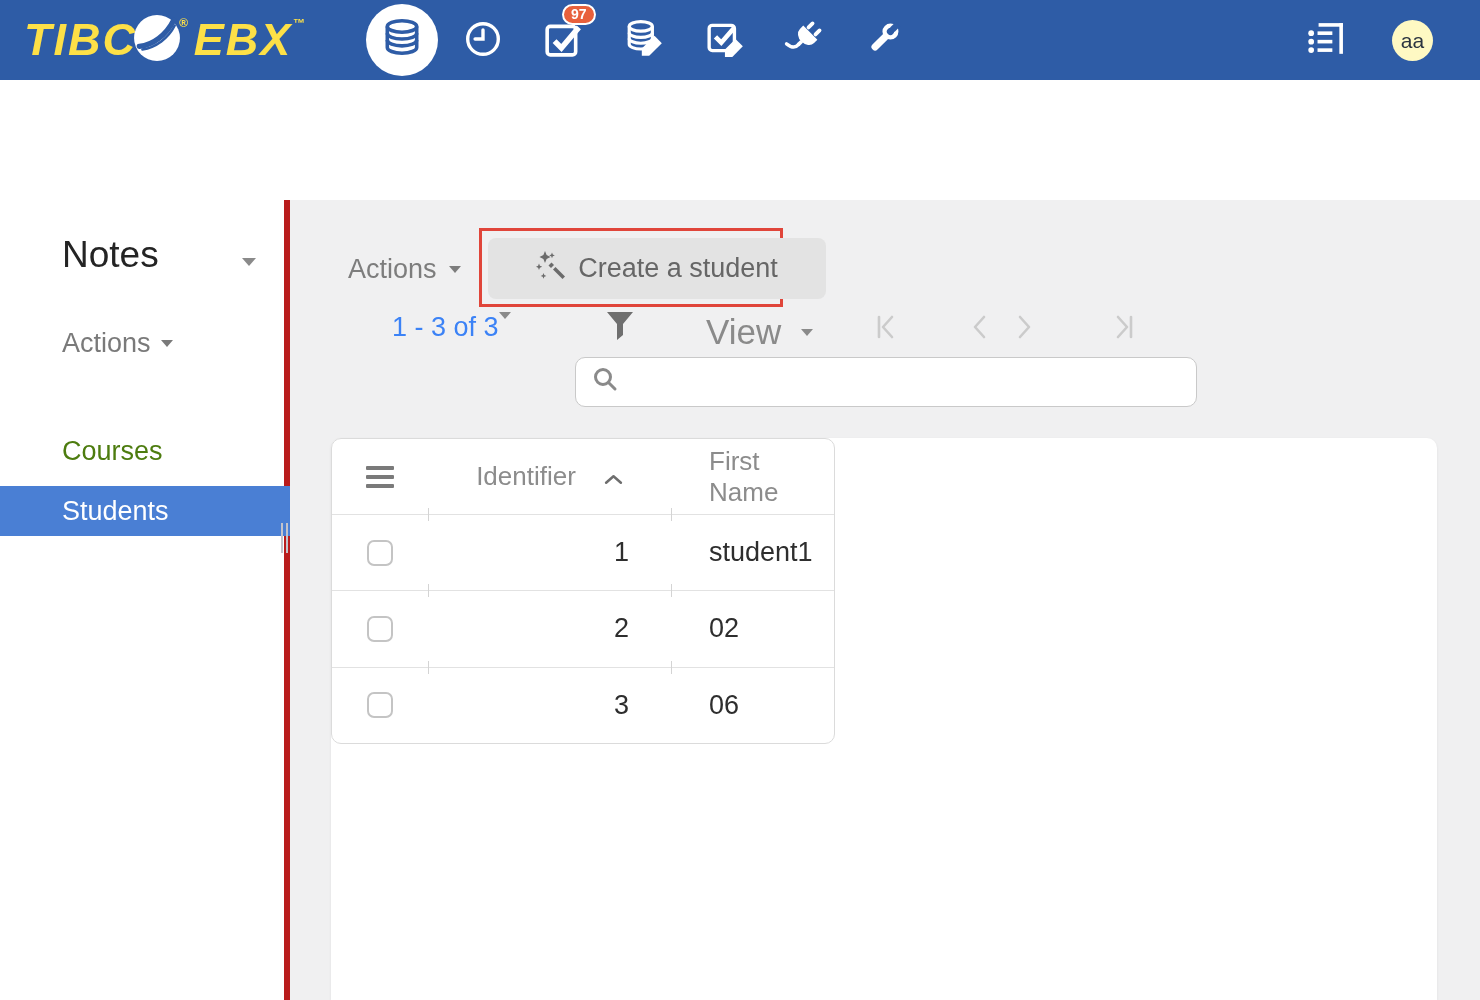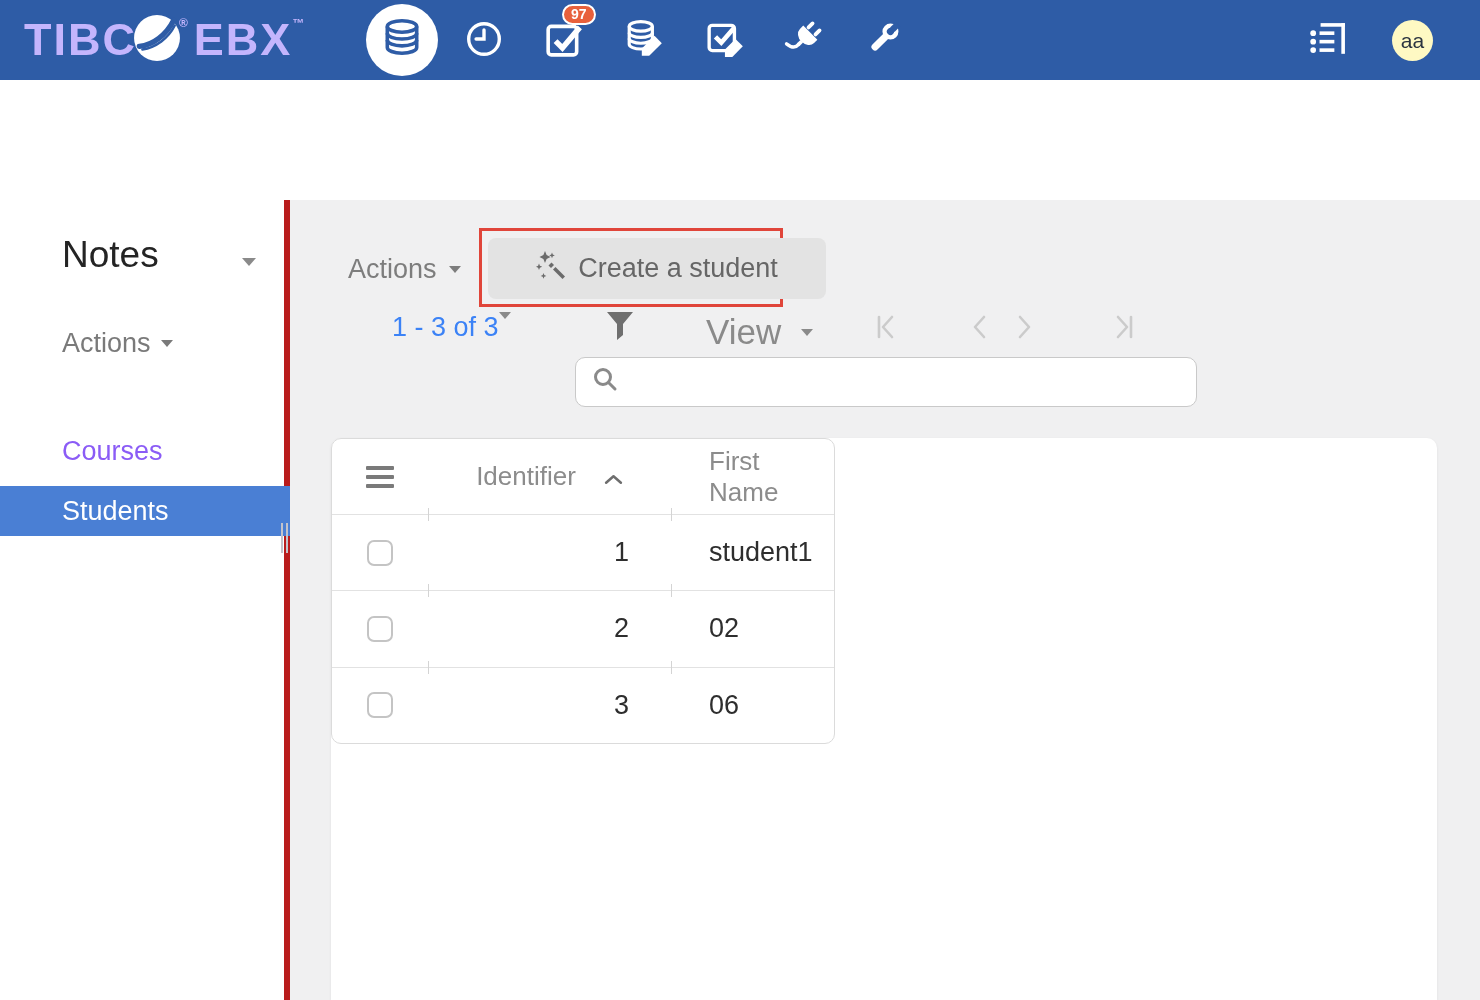--- a/index.html
+++ b/index.html
@@ -1,44 +1,44 @@
 <!DOCTYPE html>
 <html style="--topbar: #2e5ca6; --selection: #4a7fd4; --badge: #e8603c; --annotation: #e0453a; --workspace-bg: #f0f0f1;"><head>
 <meta charset="utf-8">
 <style>
   * { margin:0; padding:0; box-sizing:border-box; }
   body { font-family:"Liberation Sans", sans-serif; background:#fff; }
   .app { position:relative; width:1480px; height:1000px; overflow:hidden; background:#fff; }
 
   
   .topbar { position:absolute; left:0; top:0; width:1480px; height:80px; background:var(--topbar,#2e5ca6); }
-  .logo { position:absolute; left:24px; top:0; height:80px; display:flex; align-items:center; color:#c4b5fd; cursor:pointer; }
+  .logo { position:absolute; left:24px; top:0; height:80px; display:flex; align-items:center; color:#fde047; cursor:pointer;font-style:italic; }
   .logo-text { font-size:45px; font-weight:700; letter-spacing:2px; }
   .logo-swoosh { margin:0 -2px 0 -4px; }
   .logo-sup { font-size:12px; font-weight:700; align-self:flex-start; margin-top:16px; }
   .logo-ebx { margin-left:6px; }
 
-  .nav-ic { position:absolute; top:21px; width:40px; height:40px; display:flex; align-items:center; justify-content:center; cursor:pointer; }
+  .nav-ic { position:absolute; top:21px; width:40px; height:40px; display:flex; align-items:center; justify-content:flex-start; cursor:pointer; }
   .active-circle { position:absolute; left:366px; top:4px; width:72px; height:72px; border-radius:50%; background:#fff; display:flex; align-items:center; justify-content:center; cursor:pointer; }
   .badge { position:absolute; top:-17px; left:18px; background:var(--badge,#e8603c); color:#fff; border:2px solid #fff; border-radius:11px; font-size:14px; font-weight:700; padding:0 7px; line-height:17px; }
   .avatar { position:absolute; left:1392px; top:20px; width:41px; height:41px; border-radius:50%; background:#fef9c3; color:#2b3440; font-size:21px; display:flex; align-items:center; justify-content:center; cursor:pointer; }
 
   
   .header-band { position:absolute; left:0; top:80px; width:1480px; height:120px; background:#fff; }
   .dataset-title { position:absolute; left:62px; top:116px; width:231px; font-size:39px; color:#2b2b2b; white-space:nowrap; overflow:hidden; }
   .page-title { position:absolute; left:343px; top:116px; font-size:39px; color:#2b2b2b; white-space:nowrap; }
   .fullscreen-btn { position:absolute; left:1298px; top:124px; width:36px; height:32px; cursor:pointer; }
   .help-btn { position:absolute; left:1396px; top:116px; font-size:37px; font-weight:700; color:#6b6b6b; cursor:pointer; }
 
   
   .sidebar { position:absolute; left:0; top:200px; width:290px; height:800px; background:#fff; border-right:6px solid #b91c1c; }
   .notes-label { position:absolute; left:62px; top:34px; font-size:37px; color:#242424; }
   .notes-caret { position:absolute; left:242px; top:58px; }
   .side-actions { position:absolute; left:62px; top:128px; font-size:27px; color:#7a7a7a; display:flex; align-items:center; gap:10px; cursor:pointer; }
-  .side-item { position:absolute; left:0; width:290px; height:50px; line-height:50px; padding-left:62px; font-size:27px; color:#8b5cf6; cursor:pointer; }
+  .side-item { position:absolute; left:0; width:290px; height:50px; line-height:50px; padding-left:62px; font-size:27px; color:#4d7c0f; cursor:pointer; }
   .side-item.selected { background:var(--selection,#4a7fd4); color:#fff; }
   .resize-handle { position:absolute; left:281px; top:323px; display:flex; gap:3px; cursor:col-resize; }
   .resize-handle i { display:block; width:2px; height:30px; background:#c3c3cb; }
 
   
   .main { position:absolute; left:290px; top:200px; width:1190px; height:800px; background:var(--workspace-bg,#f0f0f1); }
 
   .caret { display:inline-block; width:0; height:0; border-left:6px solid transparent; border-right:6px solid transparent; border-top:7px solid #8a8a8a; }
 
   .actions-dd { position:absolute; left:348px; top:254px; font-size:27px; color:#7d7d7d; display:flex; align-items:center; gap:12px; cursor:pointer; }

